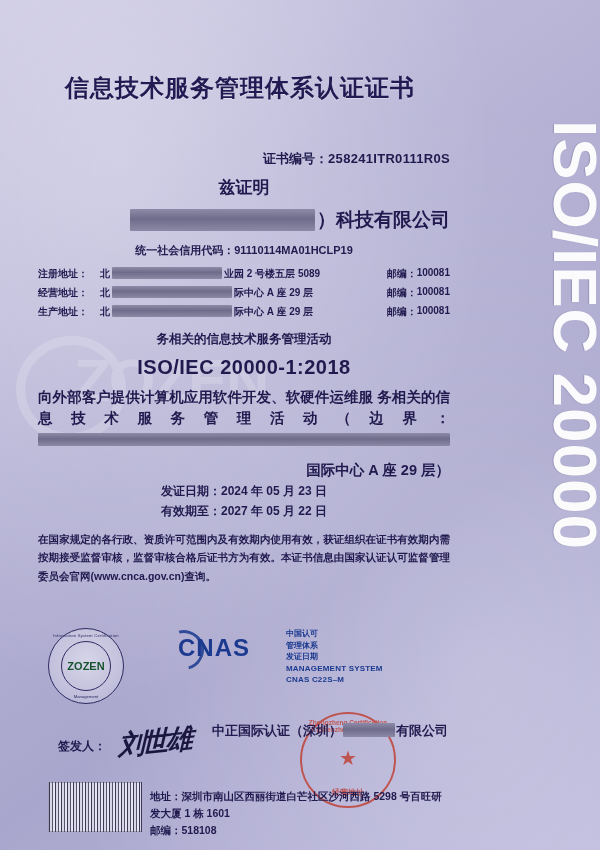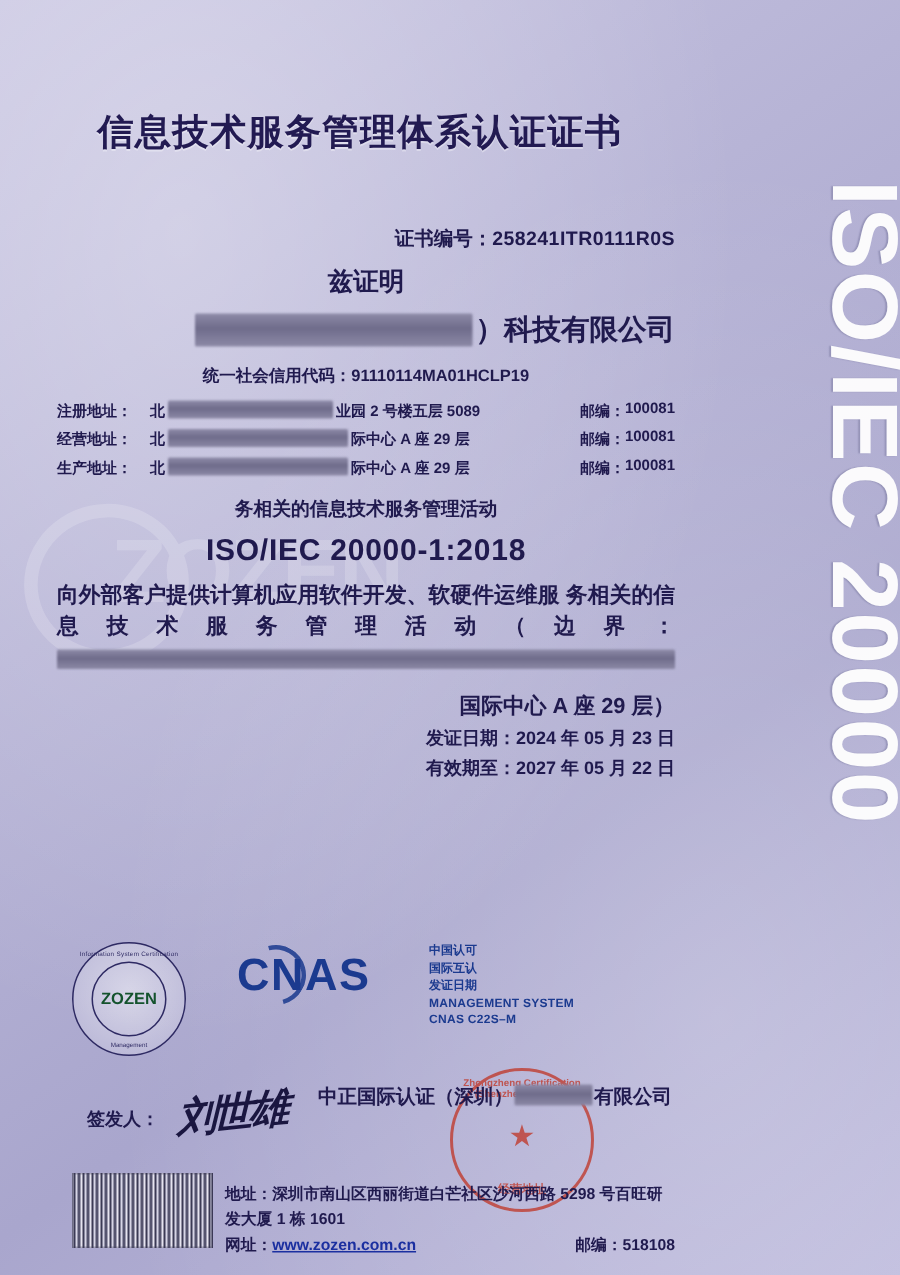--- a/index.html
+++ b/index.html
@@ -218,21 +218,21 @@
     text-align: justify;
   }
   .scope-text .l2 { display: block; text-align: right; }
   .scope-blur {
     height: 13px;
     width: 100%;
     margin: 4px 0 8px 0;
   }
 
   .dates {
-    text-align: right;
+    text-align: center;
     font-size: 12px;
     font-weight: bold;
     line-height: 1.7;
     margin-bottom: 8px;
   }
 
   .legal {
     font-size: 10.5px;
     line-height: 1.75;
     text-align: justify;
@@ -278,25 +278,26 @@
     text-align: center;
     font-size: 4.2px;
     color: #2e2a63;
   }
   .cnas {
     position: absolute;
     left: 110px; top: 8px;
     width: 120px;
   }
   .cnas .mark {
-    font-size: 30px;
+    font-size: 24px;
     font-weight: bold;
     color: #1b3a8f;
     letter-spacing: 1px;
     line-height: 1;
+    margin-left: 20px;
   }
   .cnas .swirl {
     position: absolute;
     left: 6px; top: -6px;
     width: 34px; height: 34px;
     border: 3px solid #1b3a8f;
     border-radius: 50%;
     border-left-color: transparent;
     border-bottom-color: transparent;
     transform: rotate(30deg);
@@ -486,37 +487,38 @@
 
     <div class="dates">
       <div>
         <span>发证日期：</span><span>2024 年 05 月 23 日</span>
       </div>
       <div>
         <span>有效期至：</span><span>2027 年 05 月 22 日</span>
       </div>
     </div>
 
+    <div class="legal">在国家规定的各行政、资质许可范围内及有效期内使用有效，获证组织在证书有效期内需按期接受监督审核，监督审核合格后证书方为有效。本证书信息由国家认证认可监督管理委员会官网(www.cnca.gov.cn)查询。</div>
   </div>
 
   <div class="accred">
     <div class="seal-zozen">
       <div class="ring-text">Information System Certification</div>
       <div class="inner">ZOZEN</div>
       <div class="ring-text-b">Management</div>
     </div>
 
     <div class="cnas">
       <div class="swirl"></div>
       <div class="mark">CNAS</div>
     </div>
 
     <div class="cnas-txt">
       <div>中国认可</div>
-      <div>国际互认</div>
+      <div>管理体系</div>
       <div>发证日期</div>
       <div class="en">MANAGEMENT SYSTEM</div>
       <div class="en">CNAS C22S–M</div>
     </div>
   </div>
 
   <div class="sig-row">
     <div class="sig-label">签发人：</div>
     <div class="sig-script">刘世雄</div>
 
@@ -532,21 +534,18 @@
   </div>
 
   <div class="barcode"></div>
 
   <div class="footer">
     <div class="line1">
       <span>地址：</span><span>深圳市南山区西丽街道白芒社区沙河西路 5298 号百旺研发大厦 1 栋 1601</span>
     </div>
     <div class="line2">
       <span>
-        <span>网址：</span><a href="#">www.zozen.com.cn</a>
-      </span>
-      <span>
         <span>邮编：</span><span>518108</span>
       </span>
     </div>
   </div>
 
 </div>
 
 </body></html>

